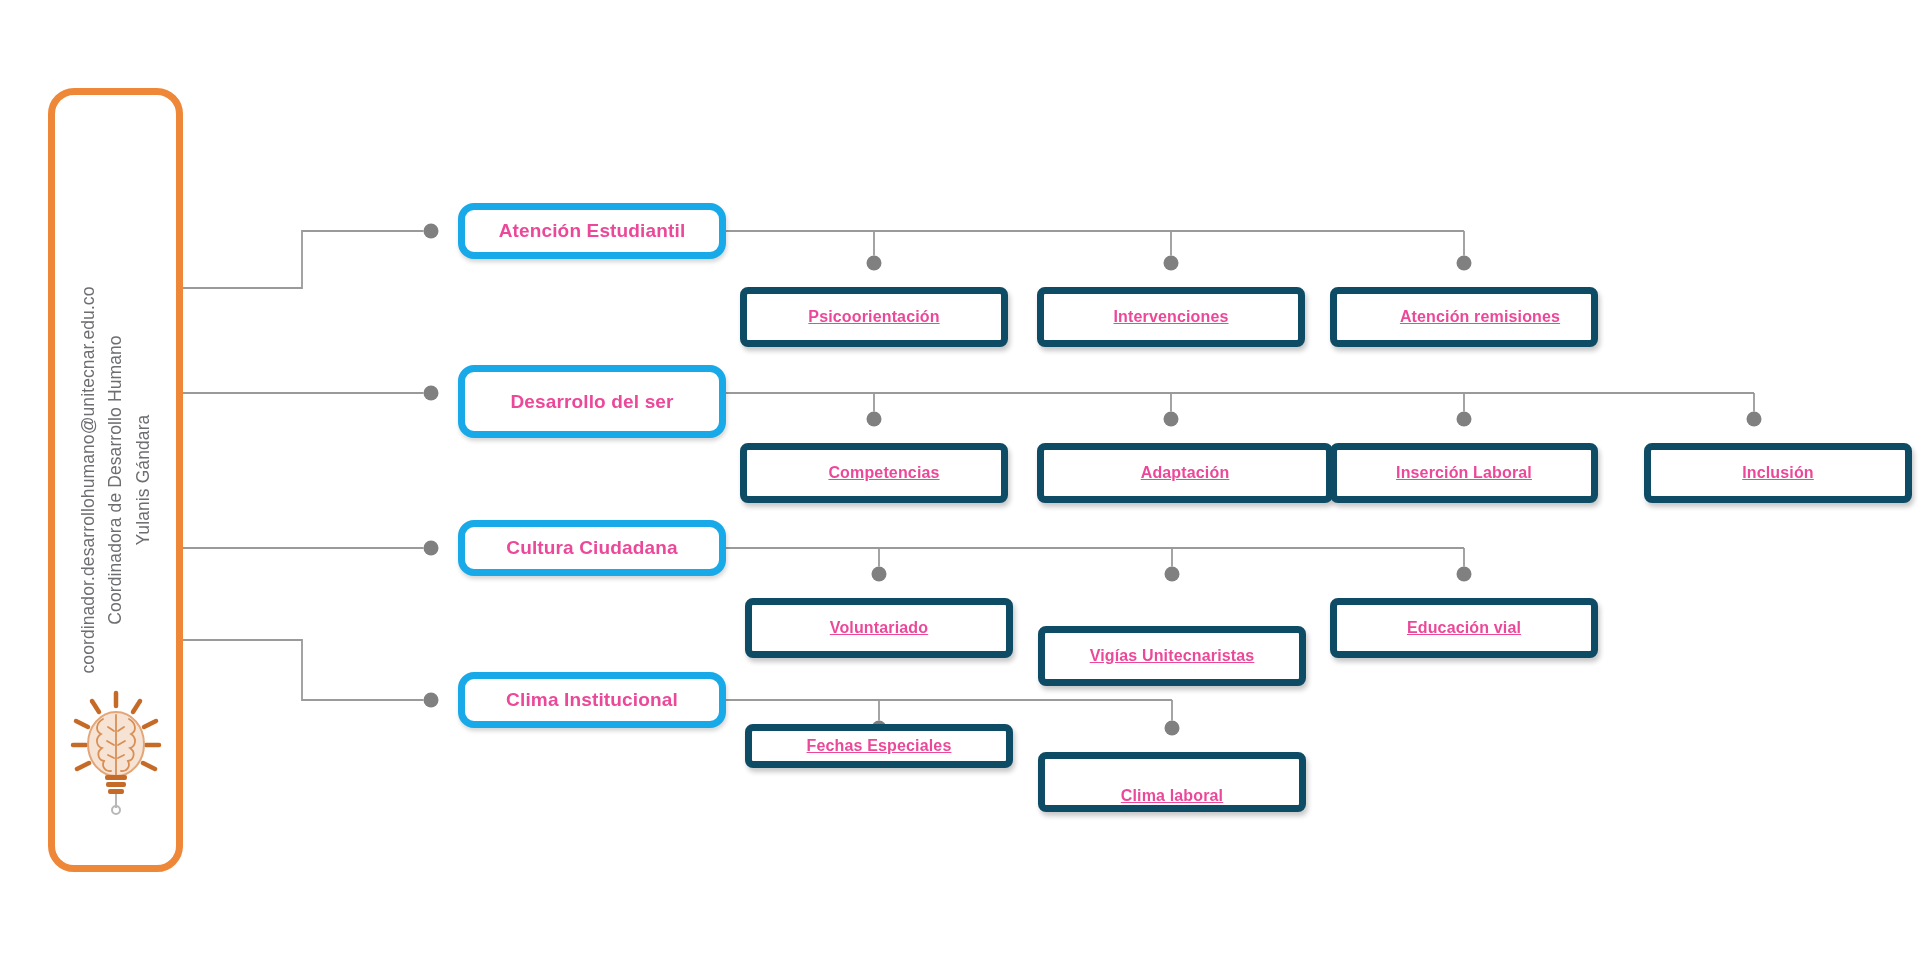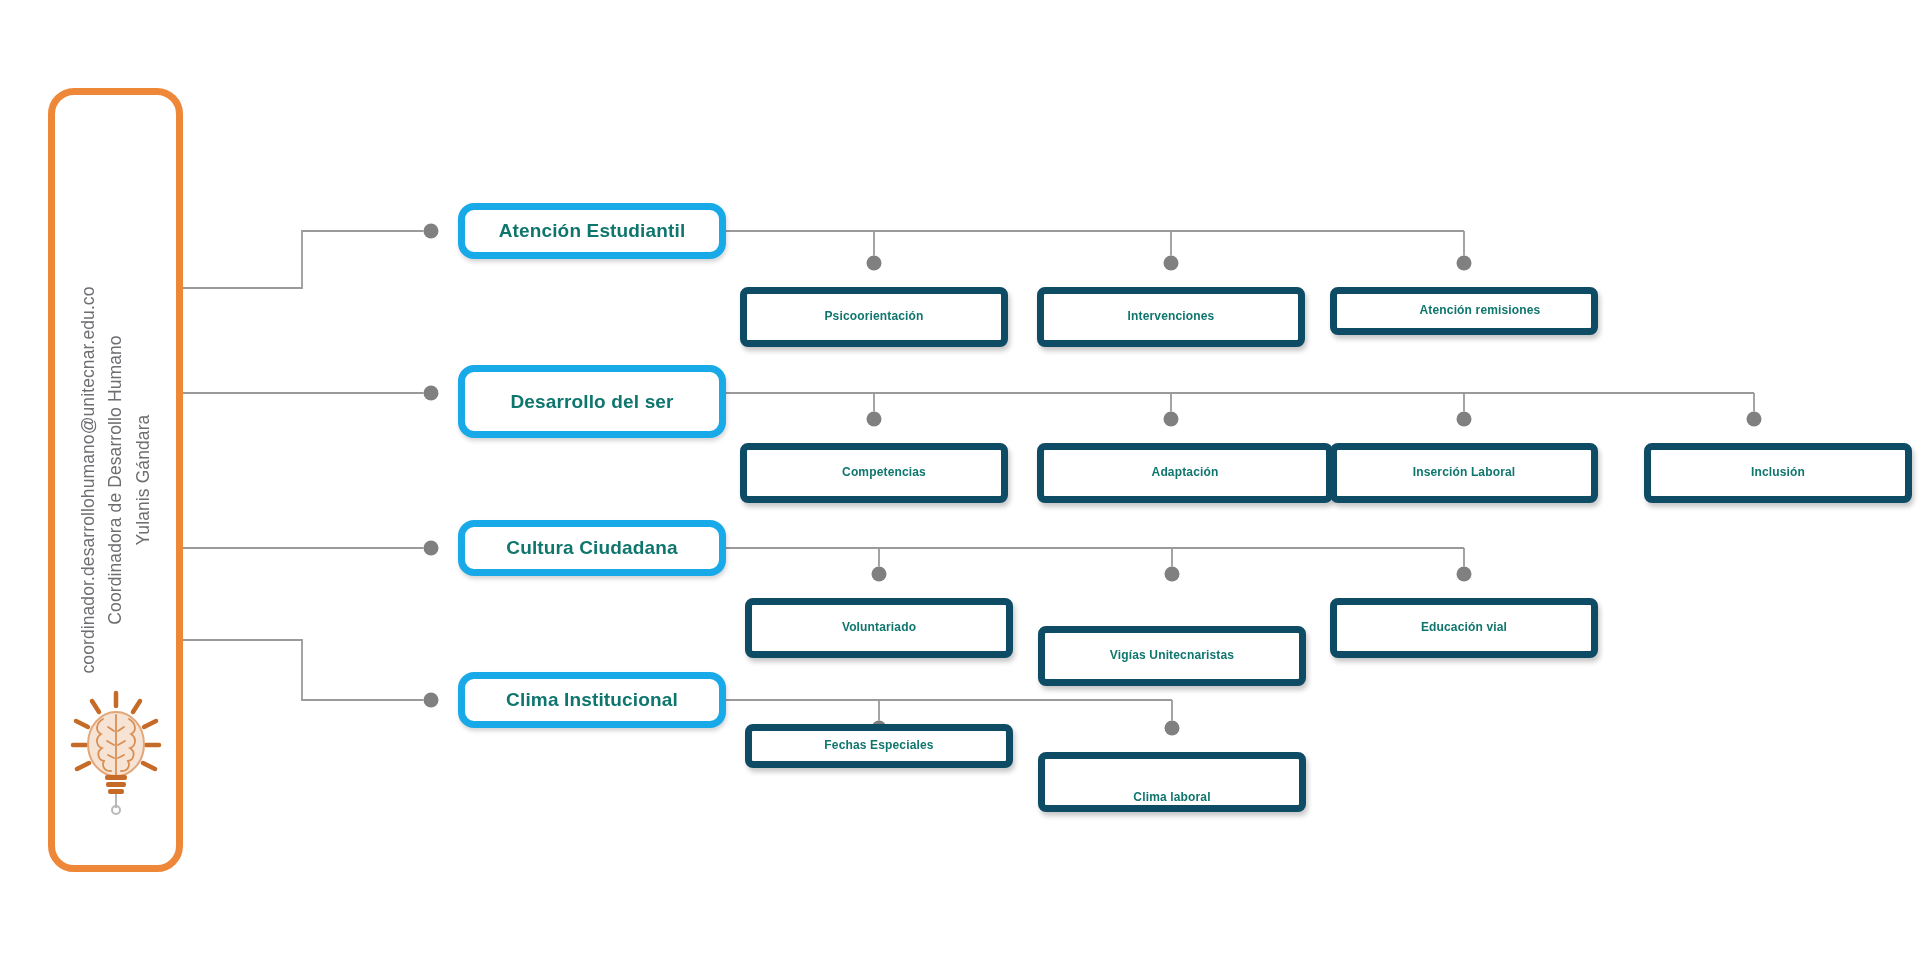--- a/index.html
+++ b/index.html
@@ -77,38 +77,39 @@
 
   
   .node {
     position: absolute;
     box-sizing: border-box;
     background: #ffffff;
     display: flex;
     align-items: center;
     justify-content: center;
     text-align: center;
-    color: #0f766e;
+    color: #ec4899;
     font-weight: bold;
     letter-spacing: 0.15px;
     line-height: 1.15;
   }
 
   .node.branch {
     border: 7px solid #18a9e8;
     border-radius: 16px;
     font-size: 19px;
     box-shadow: 1px 3px 4px rgba(0,0,0,0.17);
   }
 
   .node.leaf {
     border: 7px solid #0e4c66;
     border-radius: 8px;
-    font-size: 12px;
+    font-size: 16px;
     box-shadow: 2px 4px 5px rgba(0,0,0,0.22);
+    text-decoration: underline;
   }
 
   .node .label { padding: 0 8px; }
 </style>
 </head>
 <body>
 
 <div id="canvas">
 
   <svg id="wires" viewBox="0 0 1920 960">
@@ -196,21 +197,21 @@
   <div id="nodes">
       <div class="node branch" style="left: 458px; top: 203px; width: 268px; height: 56px;">
         <span class="label">Atención Estudiantil</span>
       </div>
       <div class="node leaf" style="left: 740px; top: 287px; width: 268px; height: 60px;">
         <span class="label">Psicoorientación</span>
       </div>
       <div class="node leaf" style="left: 1037px; top: 287px; width: 268px; height: 60px;">
         <span class="label">Intervenciones</span>
       </div>
-      <div class="node leaf" style="left: 1330px; top: 287px; width: 268px; height: 48px; padding-left: 32px;">
+      <div class="node leaf" style="left: 1330px; top: 287px; width: 268px; height: 60px; padding-left: 32px;">
         <span class="label">Atención remisiones</span>
       </div>
       <div class="node branch" style="left: 458px; top: 365px; width: 268px; height: 73px;">
         <span class="label">Desarrollo del ser</span>
       </div>
       <div class="node leaf" style="left: 740px; top: 443px; width: 268px; height: 60px; padding-left: 20px;">
         <span class="label">Competencias</span>
       </div>
       <div class="node leaf" style="left: 1037px; top: 443px; width: 296px; height: 60px;">
         <span class="label">Adaptación</span>

